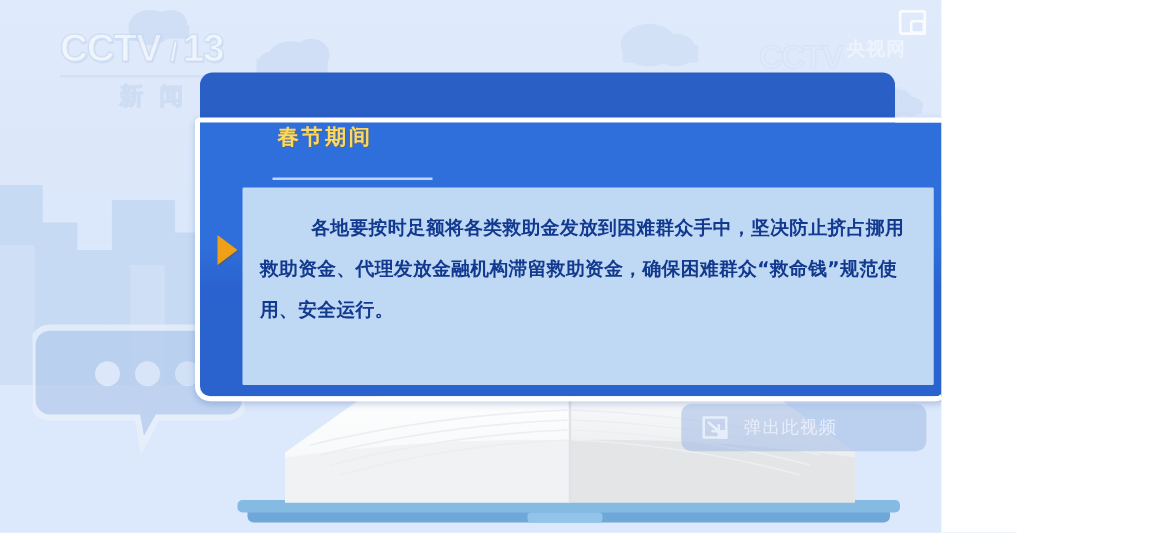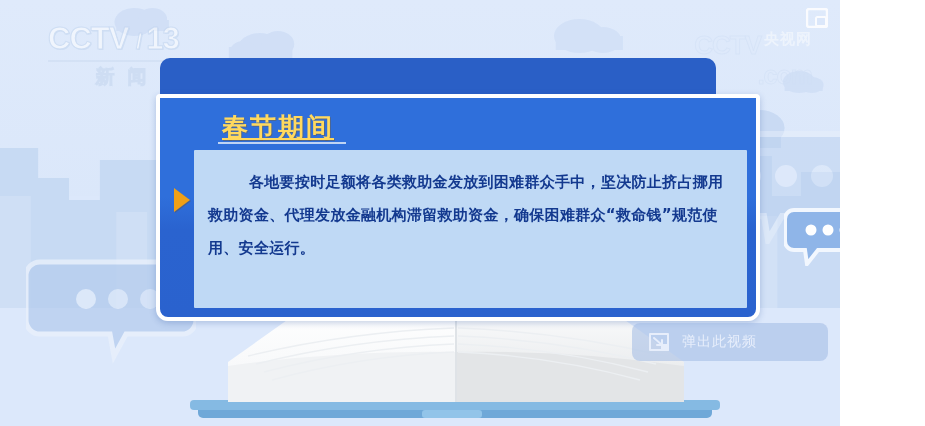--- a/index.html
+++ b/index.html
@@ -6,21 +6,21 @@
 
   html, body {
     width: 925px;
     height: 426px;
     overflow: hidden;
     font-family: "Liberation Sans", "DejaVu Sans", sans-serif;
   }
 
   #player {
     position: relative;
-    width: 840px;
+    width: 753px;
     height: 426px;
     overflow: hidden;
     background: linear-gradient(180deg, #dce8fa 0%, #dbe7fa 55%, #d8e5f9 100%);
   }
 
   
   .bg-layer {
     position: absolute;
     inset: 0;
     overflow: hidden;
@@ -135,28 +135,27 @@
     width: 604px;
     height: 227px;
     background: linear-gradient(180deg,#2f6fdb 0%, #2f6fdb 45%, #2a63cf 60%, #2a62ce 100%);
     border: 4px solid #ffffff;
     border-radius: 4px 4px 12px 12px;
     box-shadow: 0 2px 6px rgba(30,70,150,.25);
   }
   .card-title {
     position: absolute;
     left: 62px;
-    top: 12px;
-    font-size: 26px;
+    top: 0;
+    font-size: 17px;
     font-weight: bold;
     color: #ffd95e;
     letter-spacing: 2px;
     text-shadow: 1px 1px 0 rgba(140,90,0,.35);
     font-family: "DejaVu Sans", "Liberation Sans", sans-serif;
-    text-decoration: underline;
   }
   .card-title-rule {
     position: absolute;
     left: 58px;
     top: 44px;
     width: 128px;
     height: 2px;
     background: #bfd4f4;
   }
   .tri-marker {

